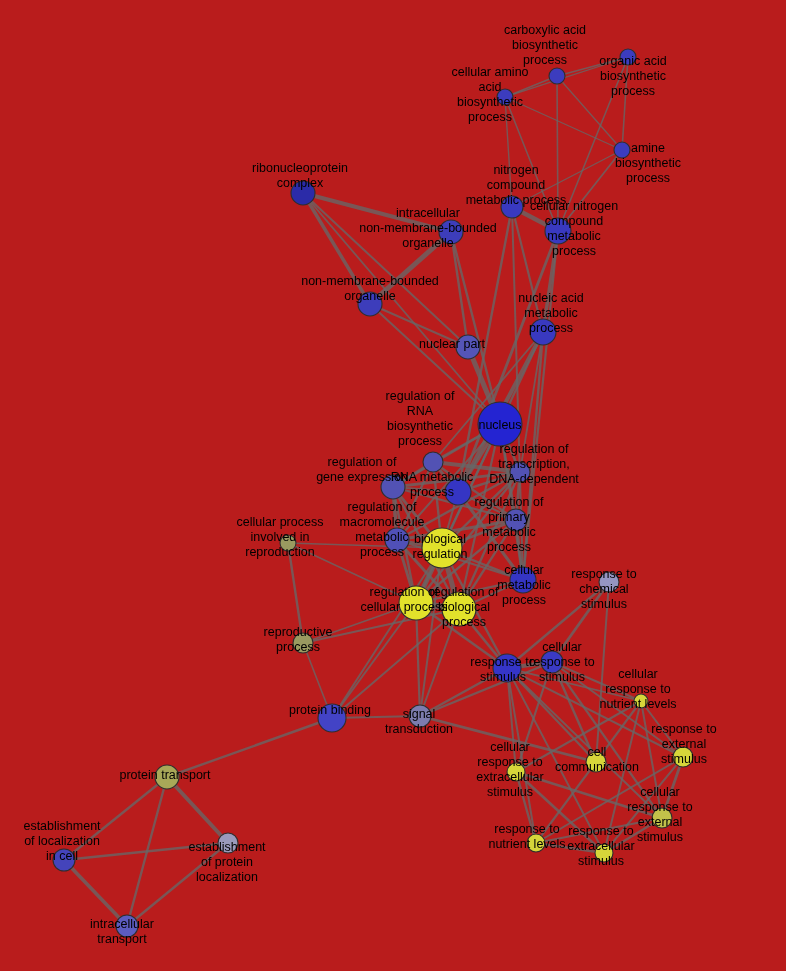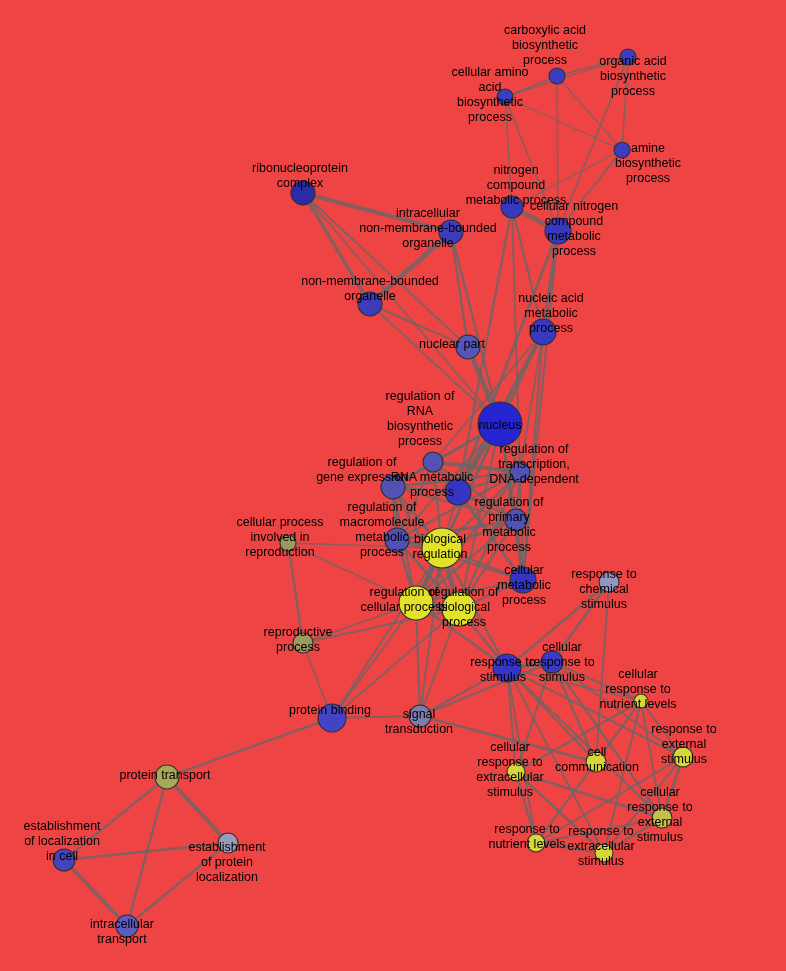--- a/index.html
+++ b/index.html
@@ -4,21 +4,21 @@
 <style>
   html, body {
     margin: 0;
     padding: 0;
     background: #ffffff;
   }
   .canvas-wrap {
     position: relative;
     width: 786px;
     height: 971px;
-    background: #ef4444;
+    background: #b91c1c;
     overflow: hidden;
   }
   svg {
     display: block;
   }
   text {
     font-family: "Liberation Sans", "DejaVu Sans", sans-serif;
     fill: #000000;
   }
 </style>

